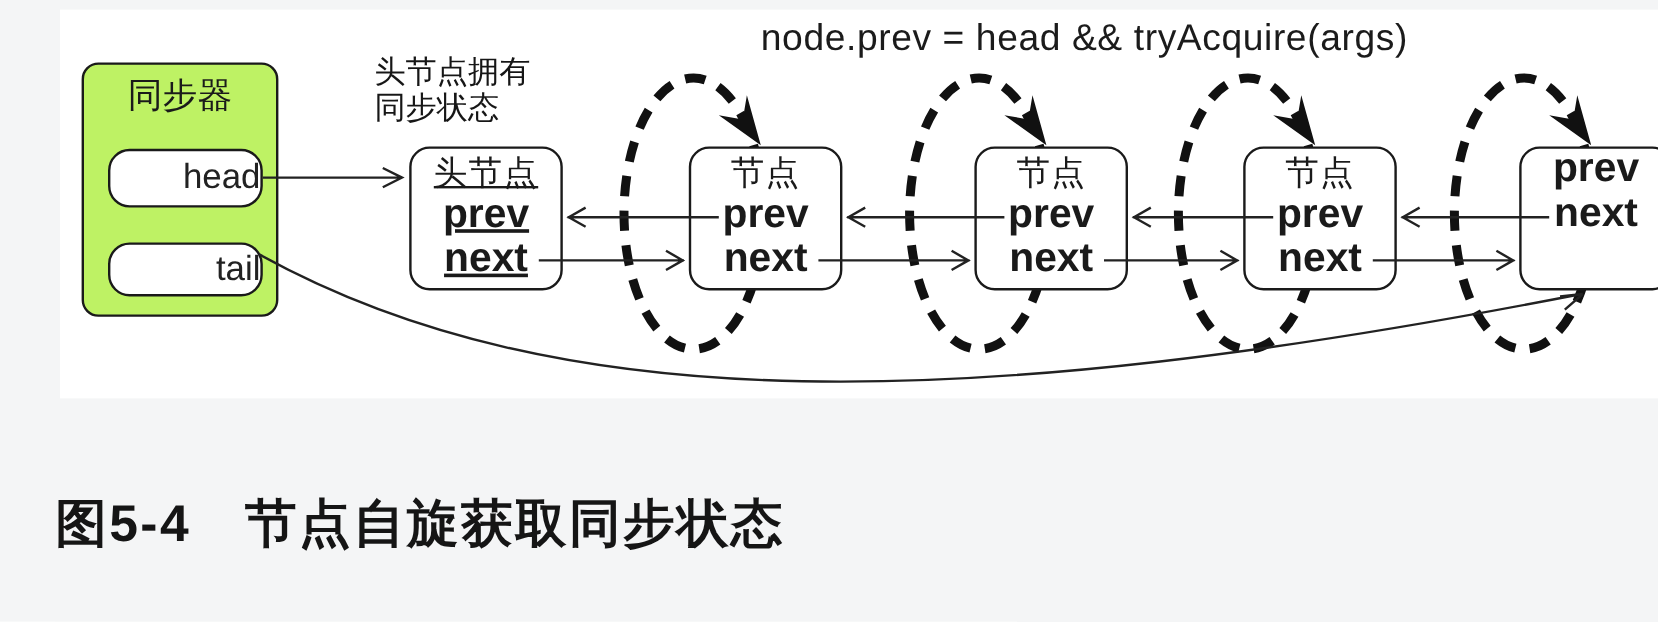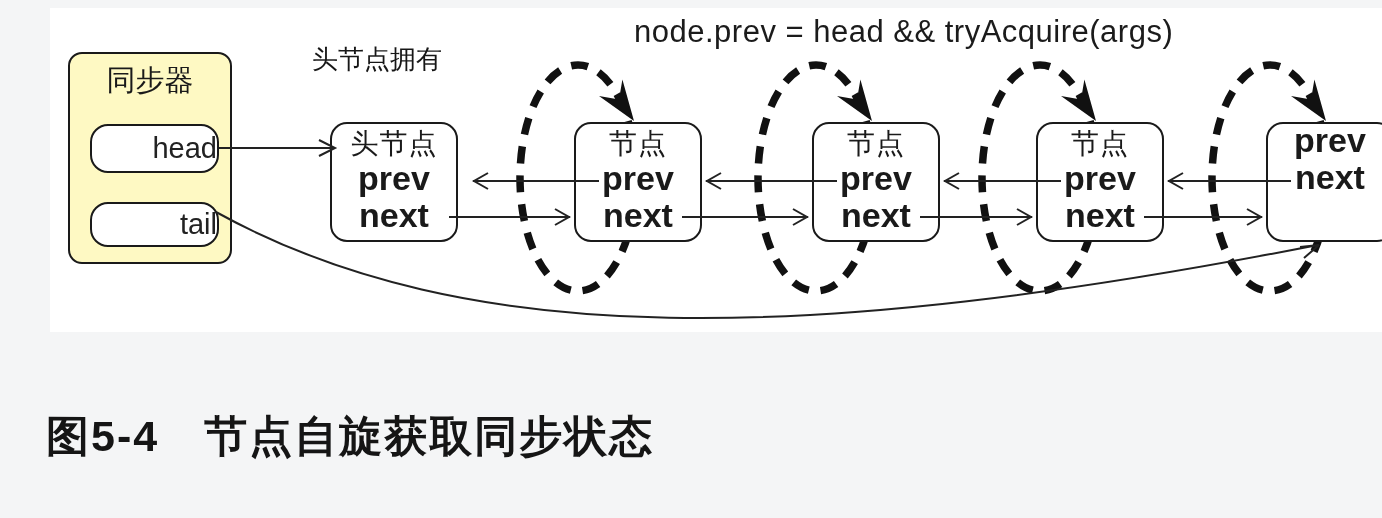--- a/index.html
+++ b/index.html
@@ -9,32 +9,32 @@
   svg.layer { position:absolute; left:0; top:0; width:1382px; height:518px; pointer-events:none; }
   #loops-layer { z-index:1; }
   #arrows-layer { z-index:3; }
 
   .formula { position:absolute; left:588px; top:14px; font-size:31px; letter-spacing:0.5px;
              white-space:nowrap; z-index:2; color:#1b1b1b; }
   .annotation { position:absolute; left:266px; top:44px; width:168px; text-align:left;
                 font-size:26px; line-height:30px; z-index:2; color:#161616; }
 
   .syncbox { position:absolute; left:22px; top:52px; width:164px; height:212px;
-             border:2.5px solid #1a1a1a; border-radius:14px; background:#fef9c3; z-index:2; }
+             border:2.5px solid #1a1a1a; border-radius:14px; background:#bef264; z-index:2; }
   .syncbox .title { height:44px; line-height:52px; text-align:center; font-size:29px; }
   .field { position:absolute; left:20px; width:129px; border:2.5px solid #1a1a1a;
            border-radius:18px; background:#fff; text-align:right; font-size:29px; color:#222; }
   .field.head { top:70px; height:49px; line-height:44px; }
   .field.tail { top:148px; height:45px; line-height:40px; }
 
   .node { position:absolute; top:122px; width:128px; height:120px; background:#fff;
           border:2.5px solid #1a1a1a; border-radius:17px; text-align:center; z-index:2; }
   .node .t { height:38px; line-height:40px; font-size:28px; letter-spacing:1px; }
   .node .p, .node .n { height:37px; line-height:33px; font-size:34px; font-weight:bold; }
-  .n1 { left:284px; } .n2 { left:528px; } .n3 { left:766px; } .n4 { left:990px; } .n5 { left:1220px; }
+  .n1 { left:295px;text-decoration:underline; } .n2 { left:528px; } .n3 { left:766px; } .n4 { left:990px; } .n5 { left:1220px; }
 
   .caption { position:absolute; left:0; top:408px; width:100%; text-align:left;
              font-size:43px; font-weight:600; letter-spacing:2px; color:#151515; z-index:2; }
 </style>
 </head>
 <body>
 
 <div class="stage">
   <div class="panel"></div>
 
@@ -43,20 +43,21 @@
       <ellipse cx="532" cy="178" rx="58" ry="113"></ellipse>
       <ellipse cx="770" cy="178" rx="58" ry="113"></ellipse>
       <ellipse cx="994" cy="178" rx="58" ry="113"></ellipse>
       <ellipse cx="1224" cy="178" rx="58" ry="113"></ellipse>
     </g>
   </svg>
 
   <div class="formula">node.prev = head &amp;&amp; tryAcquire(args)</div>
   <div class="annotation">
     <div>头节点拥有</div>
+    <div>同步状态</div>
   </div>
 
   <div class="syncbox">
     <div class="title">同步器</div>
     <div class="field head">head</div>
     <div class="field tail">tail</div>
   </div>
 
   <div class="node n1">
     <div class="t">头节点</div>

